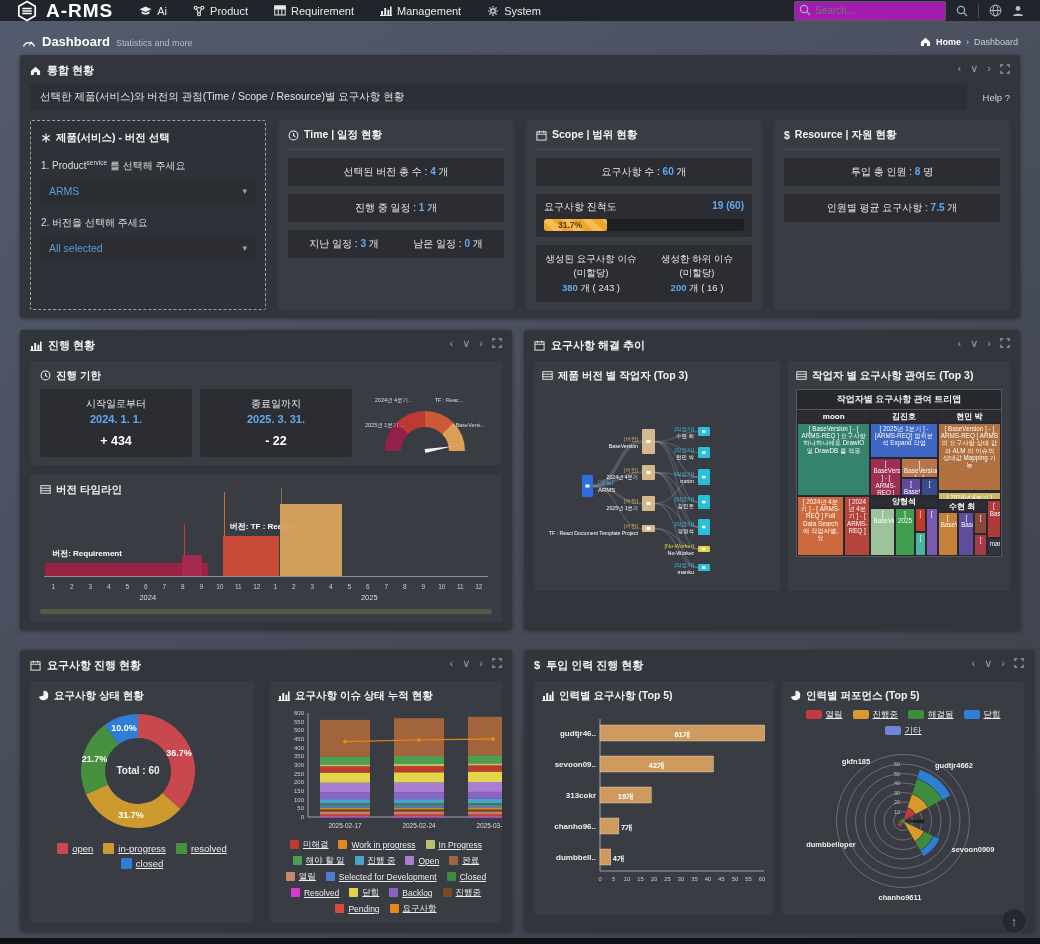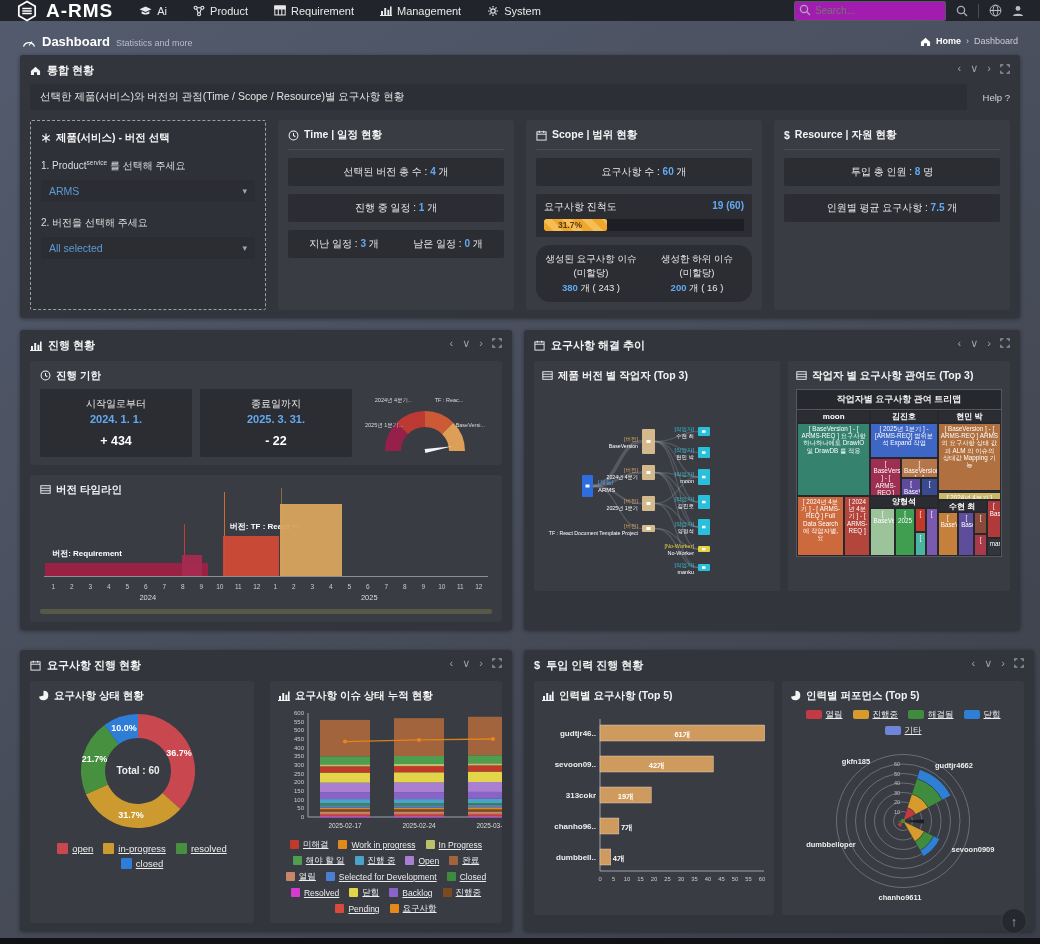--- a/index.html
+++ b/index.html
@@ -22,21 +22,21 @@
   .searchbox { position:relative; }
   .searchbox input { width:152px; height:20px; background:#a21caf; border:1px solid #565962; border-radius:2px;
     color:#ccc; font-size:10px; padding:0 6px 0 20px; outline:none; font-family:inherit; }
   .searchbox .mag { position:absolute; left:5px; top:4px; color:#aab; }
   .vdiv { width:1px; height:14px; background:#4a4d55; }
 
   
   .crumbrow { display:flex; align-items:center; padding:13px 22px 6px; }
   .ptitle { font-size:13px; font-weight:bold; color:#fff; margin-left:6px; }
   .psub { font-size:9px; color:#b9bdc6; margin-left:6px; margin-top:3px; }
-  .crumbs { margin-left:auto; display:flex; gap:5px; font-size:9px; color:#c9cdd5; }
+  .crumbs { margin-left:auto; display:flex; align-items:center; gap:5px; font-size:9px; color:#c9cdd5; }
   .crumbs b { color:#fff; }
 
   
   main { padding:0 20px; }
   .panel { background:#33353c; border-radius:3px; padding:8px 10px; box-shadow:0 1px 4px rgba(0,0,0,.4); }
   .panel-head { display:flex; align-items:flex-start; }
   .phl { display:flex; align-items:center; gap:6px; font-size:11px; font-weight:bold; color:#f2f2f2; }
   .controls { margin-left:auto; display:flex; align-items:center; gap:9px; color:#98a0ac; }
   .controls span { font-size:11px; line-height:1; cursor:pointer; }
   .row { display:flex; gap:12px; }
@@ -56,21 +56,21 @@
   .step sup { font-size:6.5px; }
   .select { margin-top:7px; background:#2b2d33; border-radius:2px; height:22px; display:flex; align-items:center;
     padding:0 8px; font-size:10.5px; color:#5b9bd5; cursor:pointer; }
   .select .caret { margin-left:auto; color:#9aa; font-size:9px; }
   .progbox { background:#2b2d33; border-radius:2px; padding:6px 8px; margin-top:8px; }
   .prog-row { display:flex; font-size:10px; color:#e8e8e8; }
   .prog-row .pr { margin-left:auto; }
   .pbar { height:12px; background:#1d1f24; border-radius:2px; margin-top:5px; overflow:hidden; }
   .pfill { height:100%; background:repeating-linear-gradient(45deg,#eea62b 0 7px,#f6bd55 7px 14px);
     display:flex; align-items:center; font-size:8.5px; font-weight:bold; color:#5a3c10; padding-left:14px; border-radius:2px; }
-  .dual { background:#2b2d33; border-radius:14px; margin-top:8px; padding:7px 2px; display:grid; grid-template-columns:1fr 1fr; }
+  .dual { background:#2b2d33; border-radius:2px; margin-top:8px; padding:7px 2px; display:grid; grid-template-columns:1fr 1fr; }
   .dual > div { text-align:center; font-size:9.5px; color:#e8e8e8; line-height:1.5; }
 
   
   .cardrow { display:flex; gap:8px; margin-top:6px; }
   .dcard { flex:1; background:#2b2d33; border-radius:2px; text-align:center; padding:8px 4px; }
   .dcard .lab { font-size:10px; color:#e8e8e8; }
   .dcard .date { font-size:11px; margin-top:2px; }
   .dcard .delta { font-size:12.5px; font-weight:bold; color:#fff; margin-top:9px; }
   .gaugebox { width:132px; display:flex; align-items:center; justify-content:center; }
   .tl-wrap { position:relative; height:100px; margin-top:4px; }

